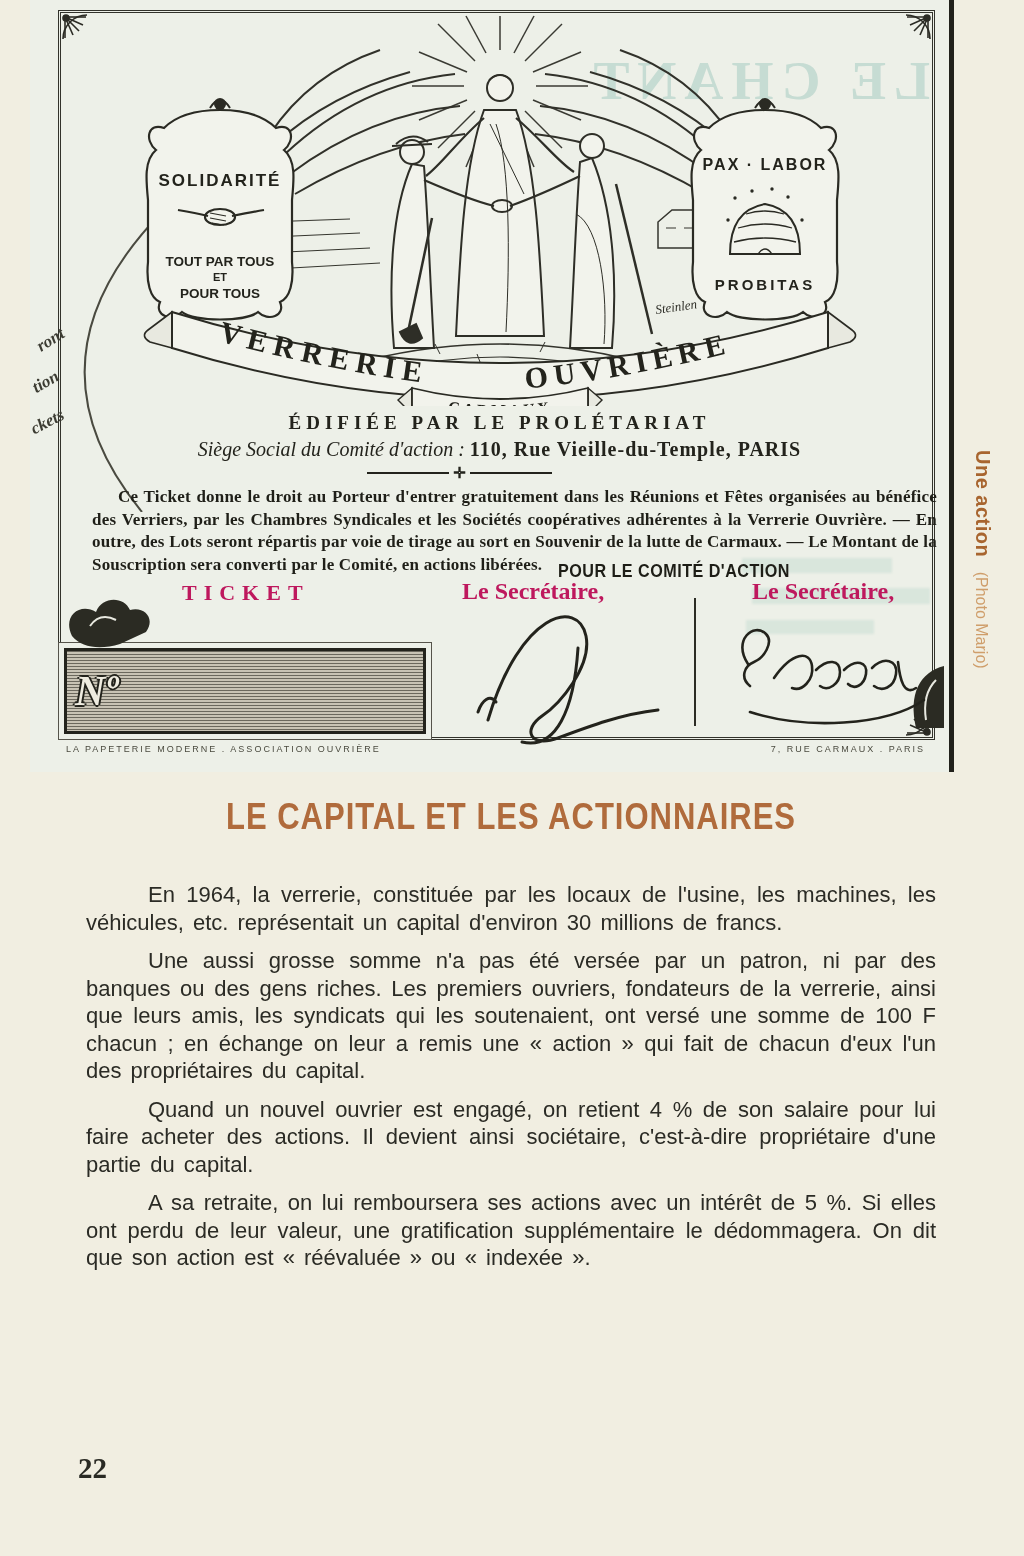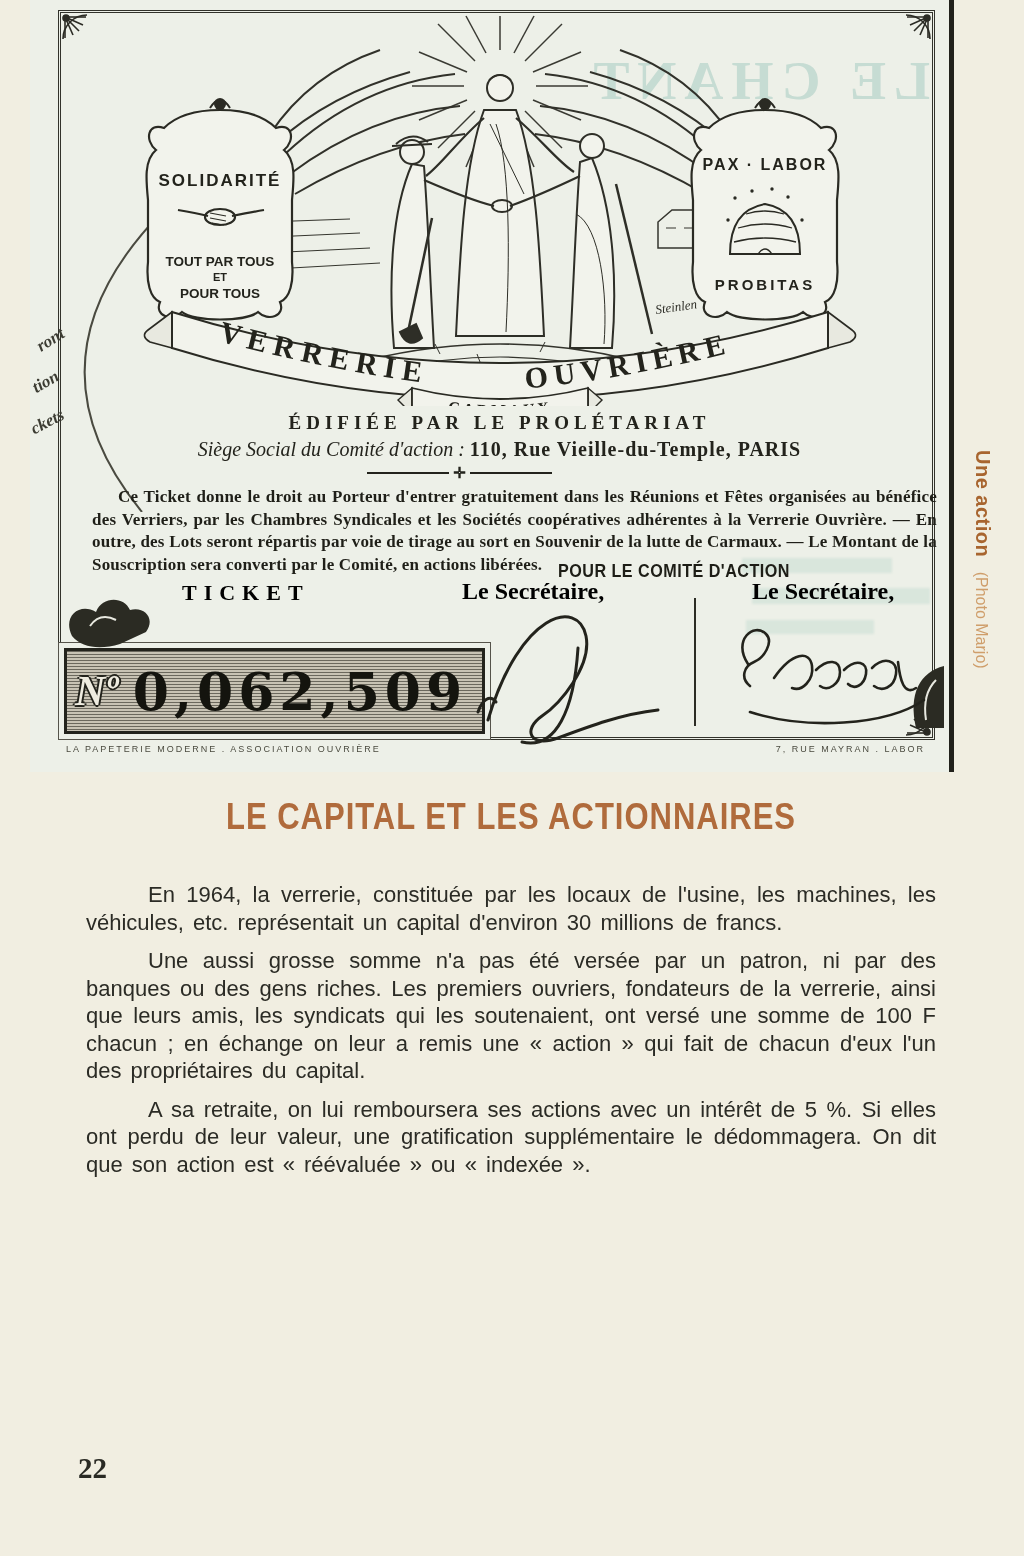--- a/index.html
+++ b/index.html
@@ -75,26 +75,26 @@
     position:absolute;left:62px;top:486px;width:845px;
     font-family:"Liberation Serif",serif;font-weight:bold;
     font-size:17px;line-height:1.33;color:#1f1f18;
     text-align:justify;text-indent:26px;letter-spacing:.2px;
   }
   .pour-comite{
     position:absolute;left:528px;top:560px;
     font-weight:bold;font-size:17px;letter-spacing:.5px;
     transform:scale(.95,1.1);transform-origin:left top;color:#1d1d16;
   }
-  .role{position:absolute;font-family:"Liberation Serif",serif;font-weight:bold;color:#000000;}
+  .role{position:absolute;font-family:"Liberation Serif",serif;font-weight:bold;color:#be185d;}
   .ticket-word{left:152px;top:580px;font-size:22px;letter-spacing:7px;}
   .tresorier{left:432px;top:578px;font-size:24px;}
   .secretaire{left:722px;top:578px;font-size:24px;}
   .number-box{
-    position:absolute;left:34px;top:648px;width:421px;height:86px;
+    position:absolute;left:34px;top:648px;width:362px;height:86px;
     background:repeating-linear-gradient(180deg,#6b685d 0 1px,#c8c3b4 1px 3px);
     border:3px solid #23231c;
     box-shadow:0 0 0 5px var(--photo),0 0 0 6px #55534a;
     display:flex;align-items:center;
   }
   .no-prefix{
     font-family:"Liberation Serif",serif;font-style:italic;font-weight:bold;
     font-size:42px;color:#efece0;margin-left:8px;
     text-shadow:-2px 0 #23231c,2px 0 #23231c,0 -2px #23231c,0 2px #23231c;
   }
@@ -365,21 +365,20 @@
   </div>
   <div class="ticket-body">Ce Ticket donne le droit au Porteur d'entrer gratuitement dans les Réunions et Fêtes organisées au bénéfice des Verriers, par les Chambres Syndicales et les Sociétés coopératives adhérentes à la Verrerie Ouvrière. — En outre, des Lots seront répartis par voie de tirage au sort en Souvenir de la lutte de Carmaux. — Le Montant de la Souscription sera converti par le Comité, en actions libérées.</div>
 
   <div class="pour-comite">POUR LE COMITÉ D'ACTION</div>
   <div class="role ticket-word">TICKET</div>
   <div class="role tresorier">Le Secrétaire,</div>
   <div class="role secretaire">Le Secrétaire,</div>
 
   <div class="number-box">
     <span class="no-prefix">Nº</span>
-    <span class="no-value">0,062,509</span>
   </div>
 
   <svg class="deco-blob blob-left" viewBox="0 0 100 62">
     <path d="M12,50 C2,30 20,16 36,26 C42,10 64,10 70,24 C84,20 96,32 86,46 L60,58 C40,64 22,62 12,50 Z" fill="#2b2b23"></path>
     <path d="M30,40 q10,-14 26,-6" stroke="#e8e9e0" stroke-width="2" fill="none"></path>
   </svg>
   <svg class="deco-blob blob-right" viewBox="0 0 50 70">
     <path d="M42,4 C18,10 6,32 14,66 L42,66 Z" fill="#2b2b23"></path>
     <path d="M34,18 q-14,14 -10,40" stroke="#e8e9e0" stroke-width="2" fill="none"></path>
   </svg>
@@ -398,27 +397,28 @@
       <path d="M60,78 C78,52 96,50 98,66 C100,80 88,92 78,88"></path>
       <path d="M102,70 C114,58 126,60 126,72 C126,84 114,92 106,86"></path>
       <path d="M130,70 C142,58 154,62 152,74 C150,86 140,90 134,84"></path>
       <path d="M158,68 C170,56 184,60 182,74 C180,88 168,92 160,86"></path>
       <path d="M184,62 C186,80 190,96 202,88"></path>
       <path d="M36,112 C92,130 172,126 210,100"></path>
     </g>
   </svg>
 
   <div class="printer printer-left">LA PAPETERIE MODERNE . ASSOCIATION OUVRIÈRE</div>
-  <div class="printer printer-right">7, RUE MAYRAN . LABOR</div>
+  <div class="printer printer-right">7, RUE CARMAUX . PARIS</div>
 </div>
 
 <div class="article">
   <h1>LE CAPITAL ET LES ACTIONNAIRES</h1>
   <p>En 1964, la verrerie, constituée par les locaux de l'usine, les machines, les véhicules, etc. représentait un capital d'environ 30 millions de francs.</p>
   <p>Une aussi grosse somme n'a pas été versée par un patron, ni par des banques ou des gens riches. Les premiers ouvriers, fondateurs de la verrerie, ainsi que leurs amis, les syndicats qui les soutenaient, ont versé une somme de 100 F chacun ; en échange on leur a remis une « action » qui fait de chacun d'eux l'un des propriétaires du capital.</p>
+  <p>Quand un nouvel ouvrier est engagé, on retient 4 % de son salaire pour lui faire acheter des actions. Il devient ainsi sociétaire, c'est-à-dire propriétaire d'une partie du capital.</p>
   <p>A sa retraite, on lui remboursera ses actions avec un intérêt de 5 %. Si elles ont perdu de leur valeur, une gratification supplémentaire le dédommagera. On dit que son action est « réévaluée » ou « indexée ».</p>
 </div>
 
 <div class="caption">
   <span class="cap-title">Une action</span>
   <span class="cap-credit">(Photo Marjo)</span>
 </div>
 
 <div class="page-number">22</div>
 

